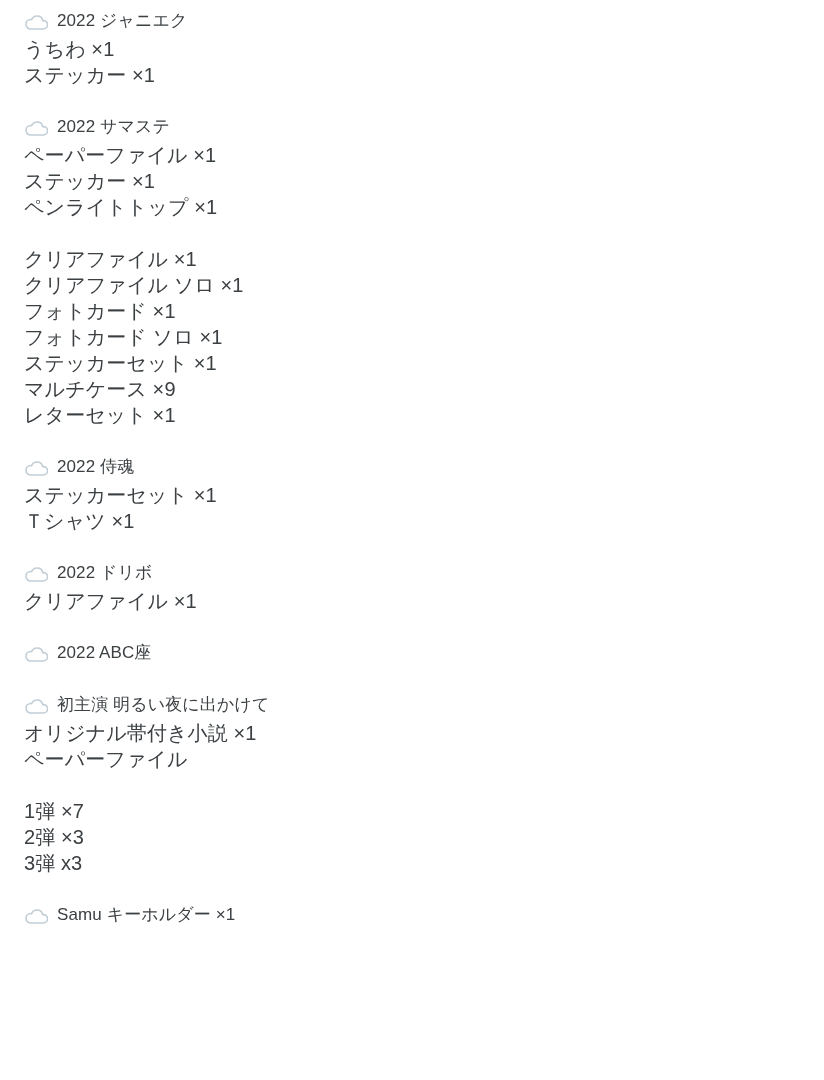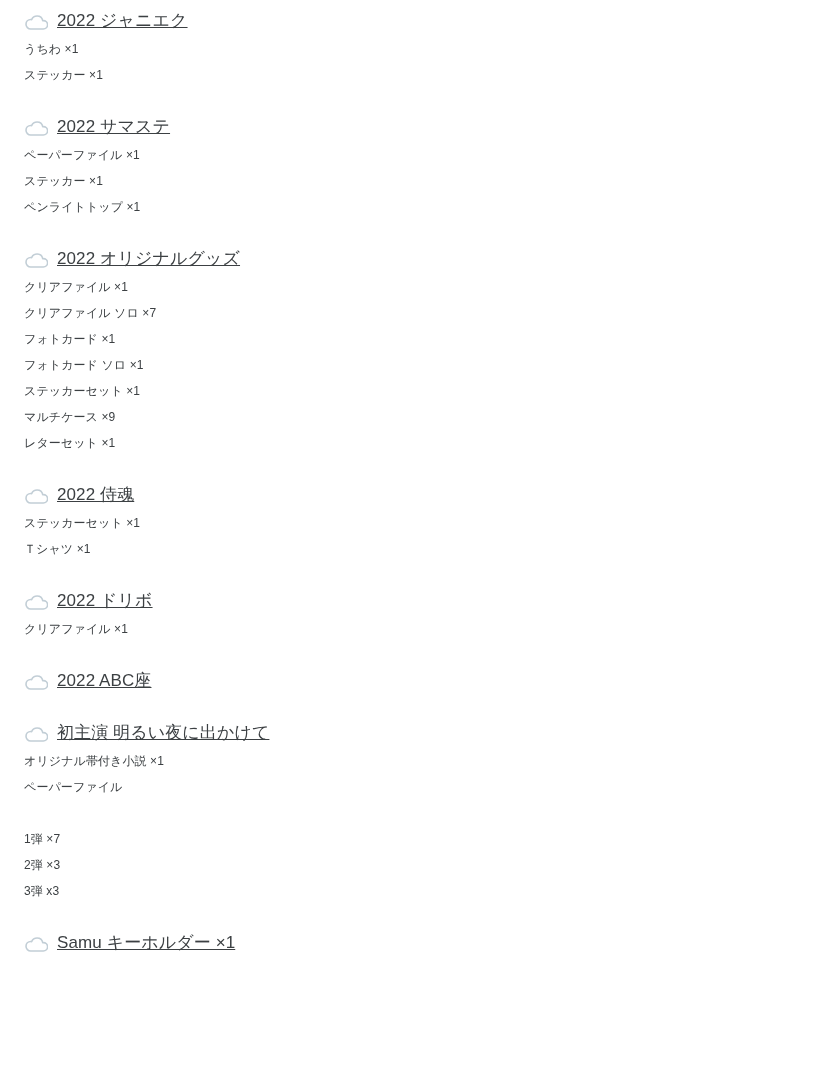--- a/index.html
+++ b/index.html
@@ -40,24 +40,23 @@
     height: 16px;
     display: inline-block;
     position: relative;
     top: 1px;
   }
   .cloud-icon svg {
     display: block;
   }
   .group-title {
     white-space: pre;
-    text-decoration: underline;
   }
   .item {
-    font-size: 12px;
+    font-size: 20px;
     line-height: 26px;
     color: #3c4043;
     white-space: pre;
     letter-spacing: 0.1px;
   }
 </style>
 </head>
 <body>
 
 <div id="doc">
@@ -80,30 +79,22 @@
             <path d="M19.3 6.6c-.2 0-.4 0-.6.05C18.2 3.9 15.9 2 13.1 2c-2.5 0-4.6 1.5-5.5 3.6-.3-.07-.6-.1-.9-.1C4.1 5.5 2 7.6 2 10.2S4.1 15 6.7 15h12.6c2.4 0 4.3-1.9 4.3-4.2s-1.9-4.2-4.3-4.2z" fill="none" stroke="#c2ced6" stroke-width="1.6" stroke-linejoin="round"></path>
           </svg>
         </span>
         <span class="group-title">2022 サマステ</span>
       </div>
       <div class="item">ペーパーファイル ×1</div>
       <div class="item">ステッカー ×1</div>
       <div class="item">ペンライトトップ ×1</div>
     </div>
     <div class="group">
-      <div class="group-header">
-        <span class="cloud-icon">
-          <svg width="24" height="16" viewBox="0 0 24 16" xmlns="http://www.w3.org/2000/svg">
-            <path d="M19.3 6.6c-.2 0-.4 0-.6.05C18.2 3.9 15.9 2 13.1 2c-2.5 0-4.6 1.5-5.5 3.6-.3-.07-.6-.1-.9-.1C4.1 5.5 2 7.6 2 10.2S4.1 15 6.7 15h12.6c2.4 0 4.3-1.9 4.3-4.2s-1.9-4.2-4.3-4.2z" fill="none" stroke="#c2ced6" stroke-width="1.6" stroke-linejoin="round"></path>
-          </svg>
-        </span>
-        <span class="group-title">2022 オリジナルグッズ</span>
-      </div>
       <div class="item">クリアファイル ×1</div>
-      <div class="item">クリアファイル ソロ ×7</div>
+      <div class="item">クリアファイル ソロ ×1</div>
       <div class="item">フォトカード ×1</div>
       <div class="item">フォトカード ソロ ×1</div>
       <div class="item">ステッカーセット ×1</div>
       <div class="item">マルチケース ×9</div>
       <div class="item">レターセット ×1</div>
     </div>
     <div class="group">
       <div class="group-header">
         <span class="cloud-icon">
           <svg width="24" height="16" viewBox="0 0 24 16" xmlns="http://www.w3.org/2000/svg">

